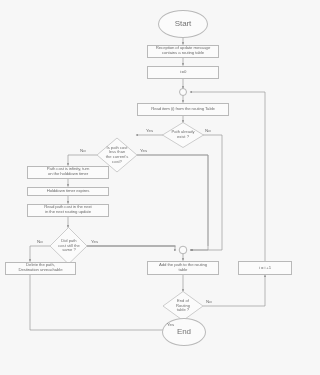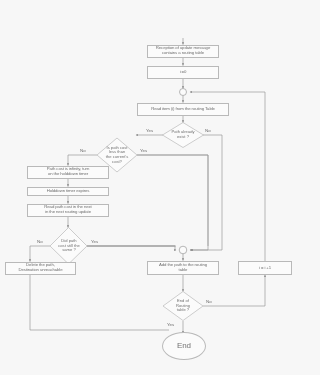--- a/index.html
+++ b/index.html
@@ -130,20 +130,21 @@
     <polygon points="68.5,227.5 87,246 68.5,264 50,246" fill="#fbfbfb" stroke="#b9b9b9"></polygon>
     <polygon points="183,291.5 203,306 183,320.5 163,306" fill="#fbfbfb" stroke="#b9b9b9"></polygon>
 
     <circle cx="183" cy="92" r="3.5" fill="#fbfbfb" stroke="#9a9a9a"></circle>
     <circle cx="183" cy="250" r="3.8" fill="#fbfbfb" stroke="#9a9a9a"></circle>
   </g>
 </svg>
 
 <div class="node-layer">
 
+  <div class="node term" style="left:158px; top:10px; width:50px; height:28px;">Start</div>
 
   <div class="node proc" style="left:147px; top:44.5px; width:72px; height:13.5px; padding:0 1px;">Reception of update message
 contains a routing table</div>
 
   <div class="node proc" style="left:147px; top:65.5px; width:72px; height:13.5px;">i =0</div>
 
   <div class="node proc" style="left:137px; top:102.5px; width:92px; height:13.5px;">Read item (i) from the routing Table</div>
 
   <div class="dec-text" style="left:165px; top:126px; width:36px; height:18px;">Path already
 exist ?</div>
@@ -170,21 +171,21 @@
 
   <div class="node proc" style="left:147px; top:260.5px; width:72px; height:14.5px; padding:0 1px;">Add the path to the routing
 table</div>
 
   <div class="node proc" style="left:238px; top:261px; width:54px; height:14px;">i = i +1</div>
 
   <div class="dec-text" style="left:168px; top:295px; width:30px; height:22px;">End of
 Routing
 table ?</div>
 
-  <div class="node term" style="left:162px; top:332px; width:44px; height:28px;">End</div>
+  <div class="node term" style="left:162px; top:318px; width:44px; height:28px;">End</div>
 
   <div class="edge-label" style="left:146px; top:128px;">Yes</div>
   <div class="edge-label" style="left:205px; top:128px;">No</div>
   <div class="edge-label" style="left:80px; top:148px;">No</div>
   <div class="edge-label" style="left:140px; top:148px;">Yes</div>
   <div class="edge-label" style="left:37px; top:239px;">No</div>
   <div class="edge-label" style="left:91px; top:239px;">Yes</div>
   <div class="edge-label" style="left:206px; top:299px;">No</div>
   <div class="edge-label" style="left:167px; top:322px;">Yes</div>
 

